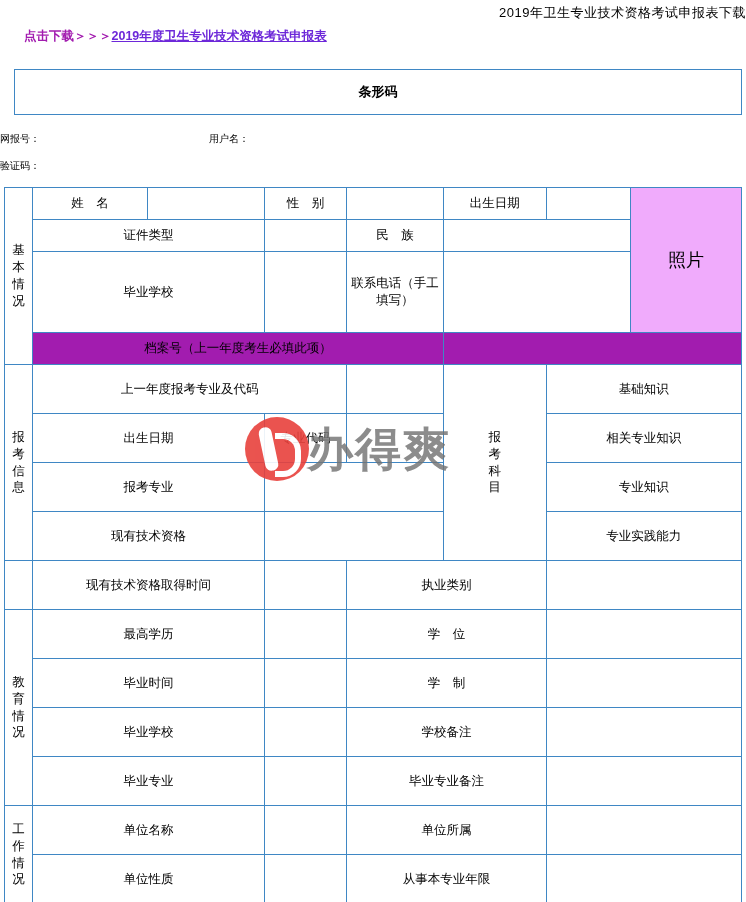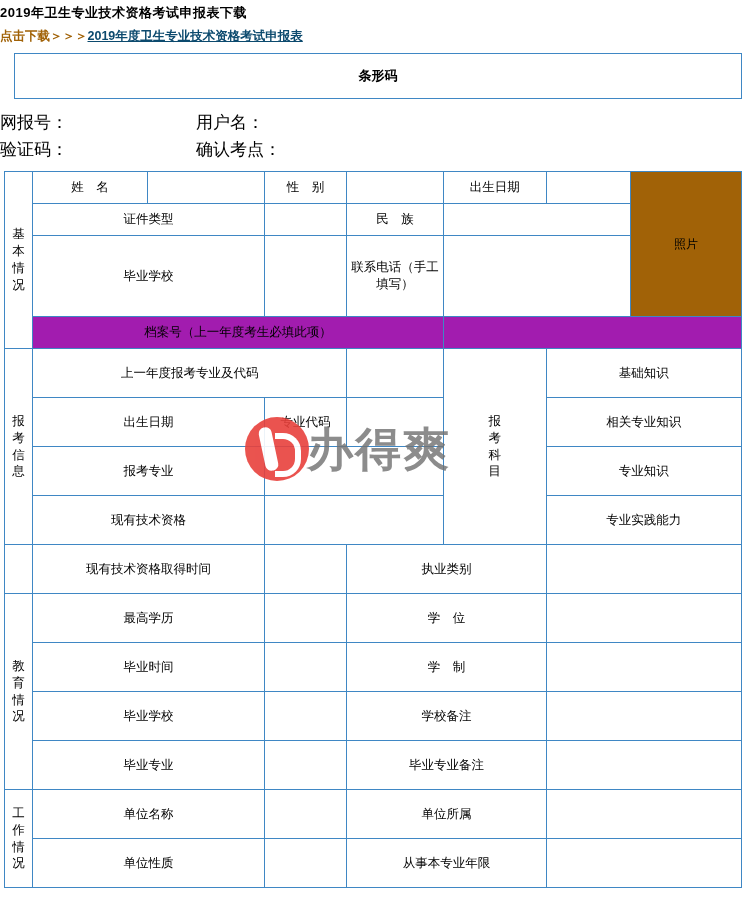--- a/index.html
+++ b/index.html
@@ -9,63 +9,65 @@
   }
   body {
     width: 746px;
     height: 902px;
     font-family: "Liberation Sans", sans-serif;
     color: #000000;
     position: relative;
     overflow: hidden;
   }
   .page-title {
-    text-align: left;
+    text-align: right;
     font-size: 13px;
-    font-weight: bold;
+    font-weight: normal;
     padding: 4px 0 6px 0;
     letter-spacing: 0.5px;
   }
   .download-line {
     font-size: 12.5px;
     font-weight: bold;
     padding: 0 0 8px 0;
     white-space: nowrap;
   }
   .download-line .dl-prefix {
-    color: #a16207;
+    color: #a21caf;
+    padding-left: 24px;
   }
   .download-line .dl-link {
-    color: #0c4a6e;
+    color: #6d28d9;
   }
   .barcode-box {
-    margin: 0 4px 0 14px;
+    margin: 16px 4px 0 14px;
     border: 1px solid #3f87c4;
     height: 44px;
     line-height: 44px;
     text-align: center;
     font-size: 13px;
     font-weight: bold;
     background: #ffffff;
   }
   .field-rows {
     padding: 10px 0 8px 0;
-    font-size: 17px;
+    font-size: 10px;
   }
   .field-row {
     display: flex;
     height: 27px;
     align-items: center;
   }
   .field-row .f1 {
     width: 196px;
     padding-left: 0;
   }
   .field-row .f2 {
     width: 260px;
+    margin-left: 13px;
   }
 
   table.main {
     border-collapse: collapse;
     width: 100%;
     table-layout: fixed;
     font-size: 12.5px;
   }
   table.main td {
     border: 1px solid #3f87c4;
@@ -79,23 +81,23 @@
     width: 28px;
     font-size: 12.5px;
     letter-spacing: 0;
     line-height: 1.45;
     padding: 2px 4px;
   }
   td.vlabel span {
     display: block;
   }
   td.photo {
-    background: #a16207;
+    background: #f0abfc;
     width: 122px;
-    font-size: 12px;
+    font-size: 18px;
     line-height: 2.4;
   }
   td.shade {
     background: #a21caf;
   }
   td.blank {
     background: #ffffff;
   }
   .watermark {
     position: absolute;
@@ -164,21 +166,20 @@
 
 <div class="barcode-box">条形码</div>
 
 <div class="field-rows">
   <div class="field-row">
     <div class="f1">网报号：</div>
     <div class="f2">用户名：</div>
   </div>
   <div class="field-row">
     <div class="f1">验证码：</div>
-    <div class="f2">确认考点：</div>
   </div>
 </div>
 
 <div class="watermark">
   <div class="wm-circle"></div>
   <div class="wm-text">办得爽</div>
 </div>
 
 <div class="content-wrap">
 <table class="main">

